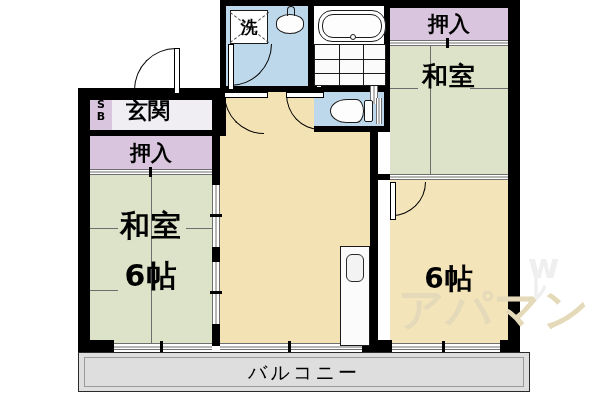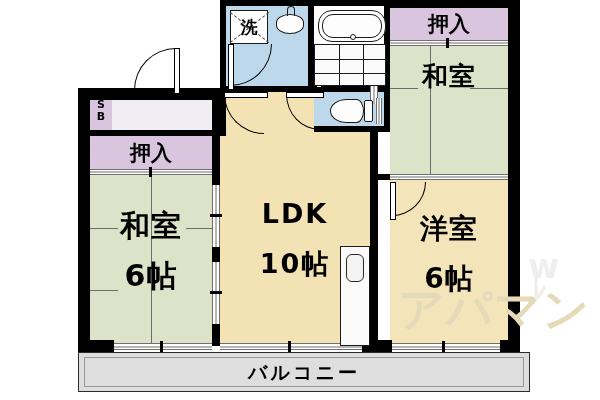--- a/index.html
+++ b/index.html
@@ -41,21 +41,21 @@
   .leaf{position:absolute;background:#ffffff;border:1.3px solid #000;}
 
   
   .lbl{position:absolute;display:flex;align-items:center;justify-content:center;
        color:#000;line-height:1;white-space:nowrap;text-align:center;}
   .lbl-room{font-size:30px;font-weight:700;letter-spacing:1px;}
   .lbl-room2{font-size:26px;font-weight:700;letter-spacing:1px;}
   .lbl-small{font-size:17px;font-weight:700;}
   .lbl-sb{font-size:11px;font-weight:700;line-height:1.05;
           display:flex;flex-direction:column;align-items:center;justify-content:center;}
-  .lbl-balcony{font-size:19px;font-weight:700;letter-spacing:3px;}
+  .lbl-balcony{font-size:19px;font-weight:400;letter-spacing:3px;}
   .lbl-ldk{font-size:27px;font-weight:700;letter-spacing:2px;}
 
   
   .fx{position:absolute;box-sizing:border-box;border:1.4px solid #1a1a1a;
       background:#fdfdfd;}
   .tub{border-radius:14px;}
   .tub-inner{position:absolute;inset:3px;border:1.2px solid #1a1a1a;border-radius:11px;}
   .drain{position:absolute;width:4px;height:4px;border:1px solid #1a1a1a;
          border-radius:50%;background:#fff;}
   .basin{border-radius:50%/44%;}
@@ -247,29 +247,27 @@
 
   <div class="wm" style="left:398px;top:250px;font-size:46px;margin-top:29px;">アパマン</div>
   <div class="wm2" style="left:528px;top:246px;font-size:34px;">w</div>
   <div class="wm2" style="left:532px;top:272px;font-size:30px;">ﾚ</div>
 
   <div class="lbl lbl-sb" style="left:90px;top:92px;width:22px;height:38px;">
     <span>S</span>
     <span>B</span>
   </div>
 
+  <div class="lbl lbl-small" style="left:112px;top:92px;width:72px;height:38px;font-size:22px;">玄関</div>
 
   <div class="lbl lbl-small" style="left:90px;top:136px;width:122px;height:34px;font-size:21px;">押入</div>
 
   <div class="lbl lbl-small" style="left:390px;top:8px;width:118px;height:32px;font-size:21px;">押入</div>
 
   <div class="lbl lbl-room" style="left:90px;top:208px;width:122px;height:36px;">和室</div>
   <div class="lbl lbl-room" style="left:90px;top:258px;width:122px;height:36px;">6帖</div>
 
-  <div class="lbl lbl-ldk" style="left:220px;top:196px;width:150px;height:34px;">LDK</div>
-  <div class="lbl lbl-ldk" style="left:220px;top:246px;width:150px;height:34px;">10帖</div>
 
   <div class="lbl lbl-room2" style="left:390px;top:60px;width:118px;height:32px;">和室</div>
 
-  <div class="lbl lbl-room2" style="left:390px;top:212px;width:118px;height:34px;font-size:28px;">洋室</div>
   <div class="lbl lbl-room2" style="left:390px;top:262px;width:118px;height:34px;font-size:28px;">6帖</div>
 
 </div>
 
 </body></html>

